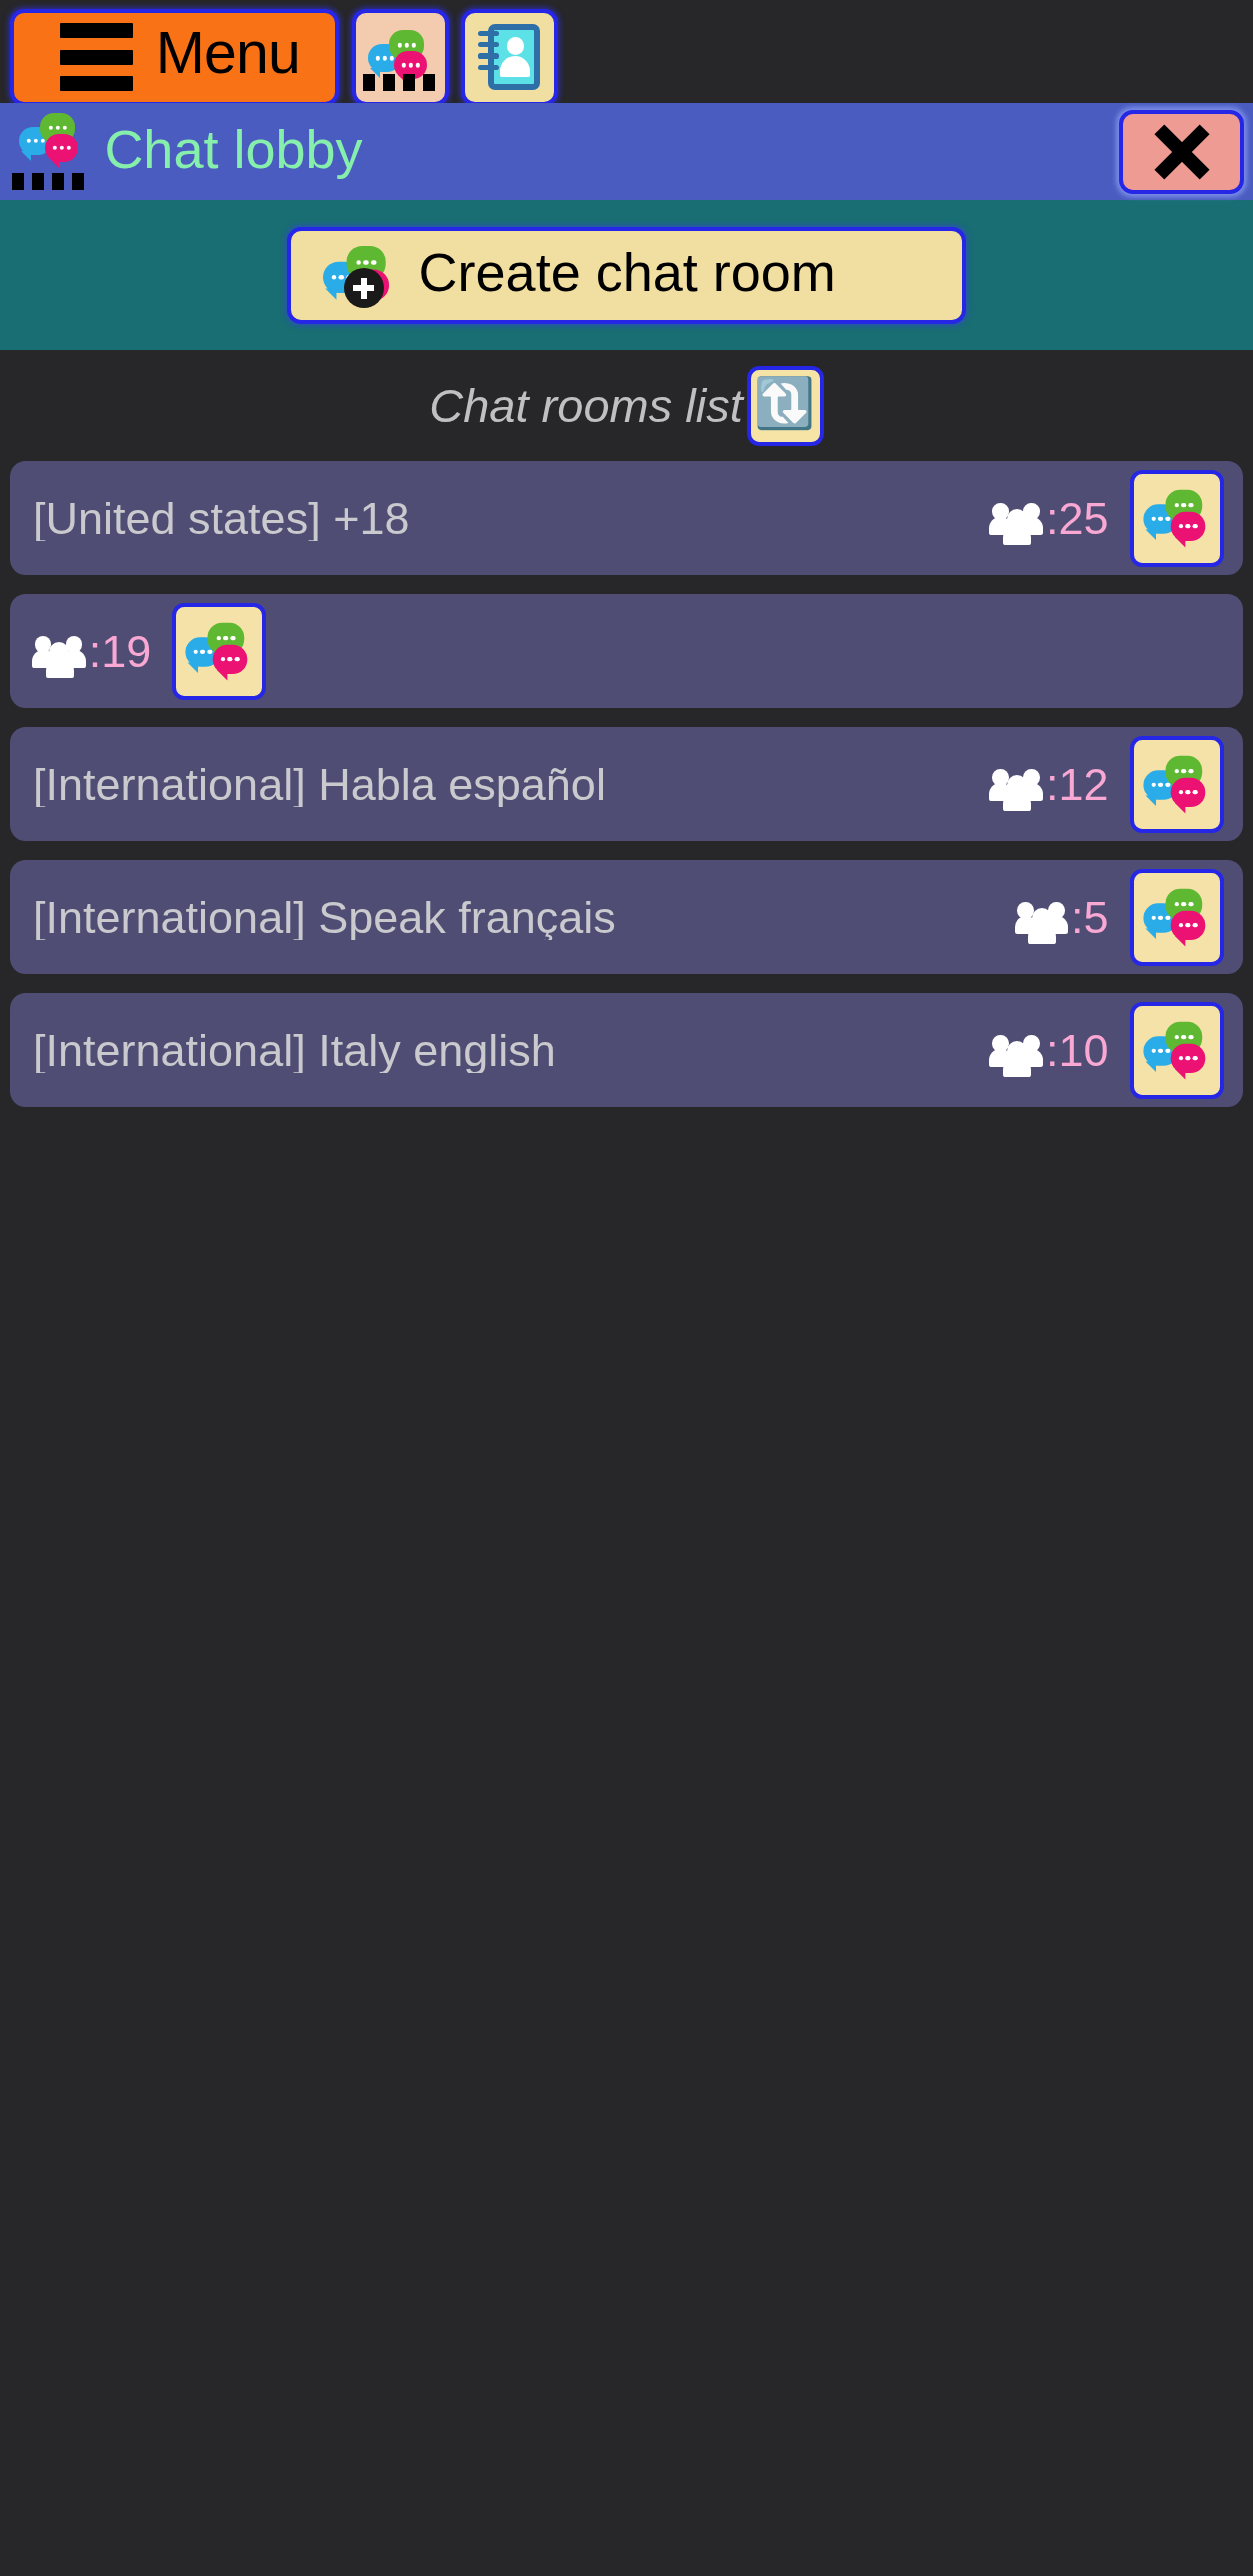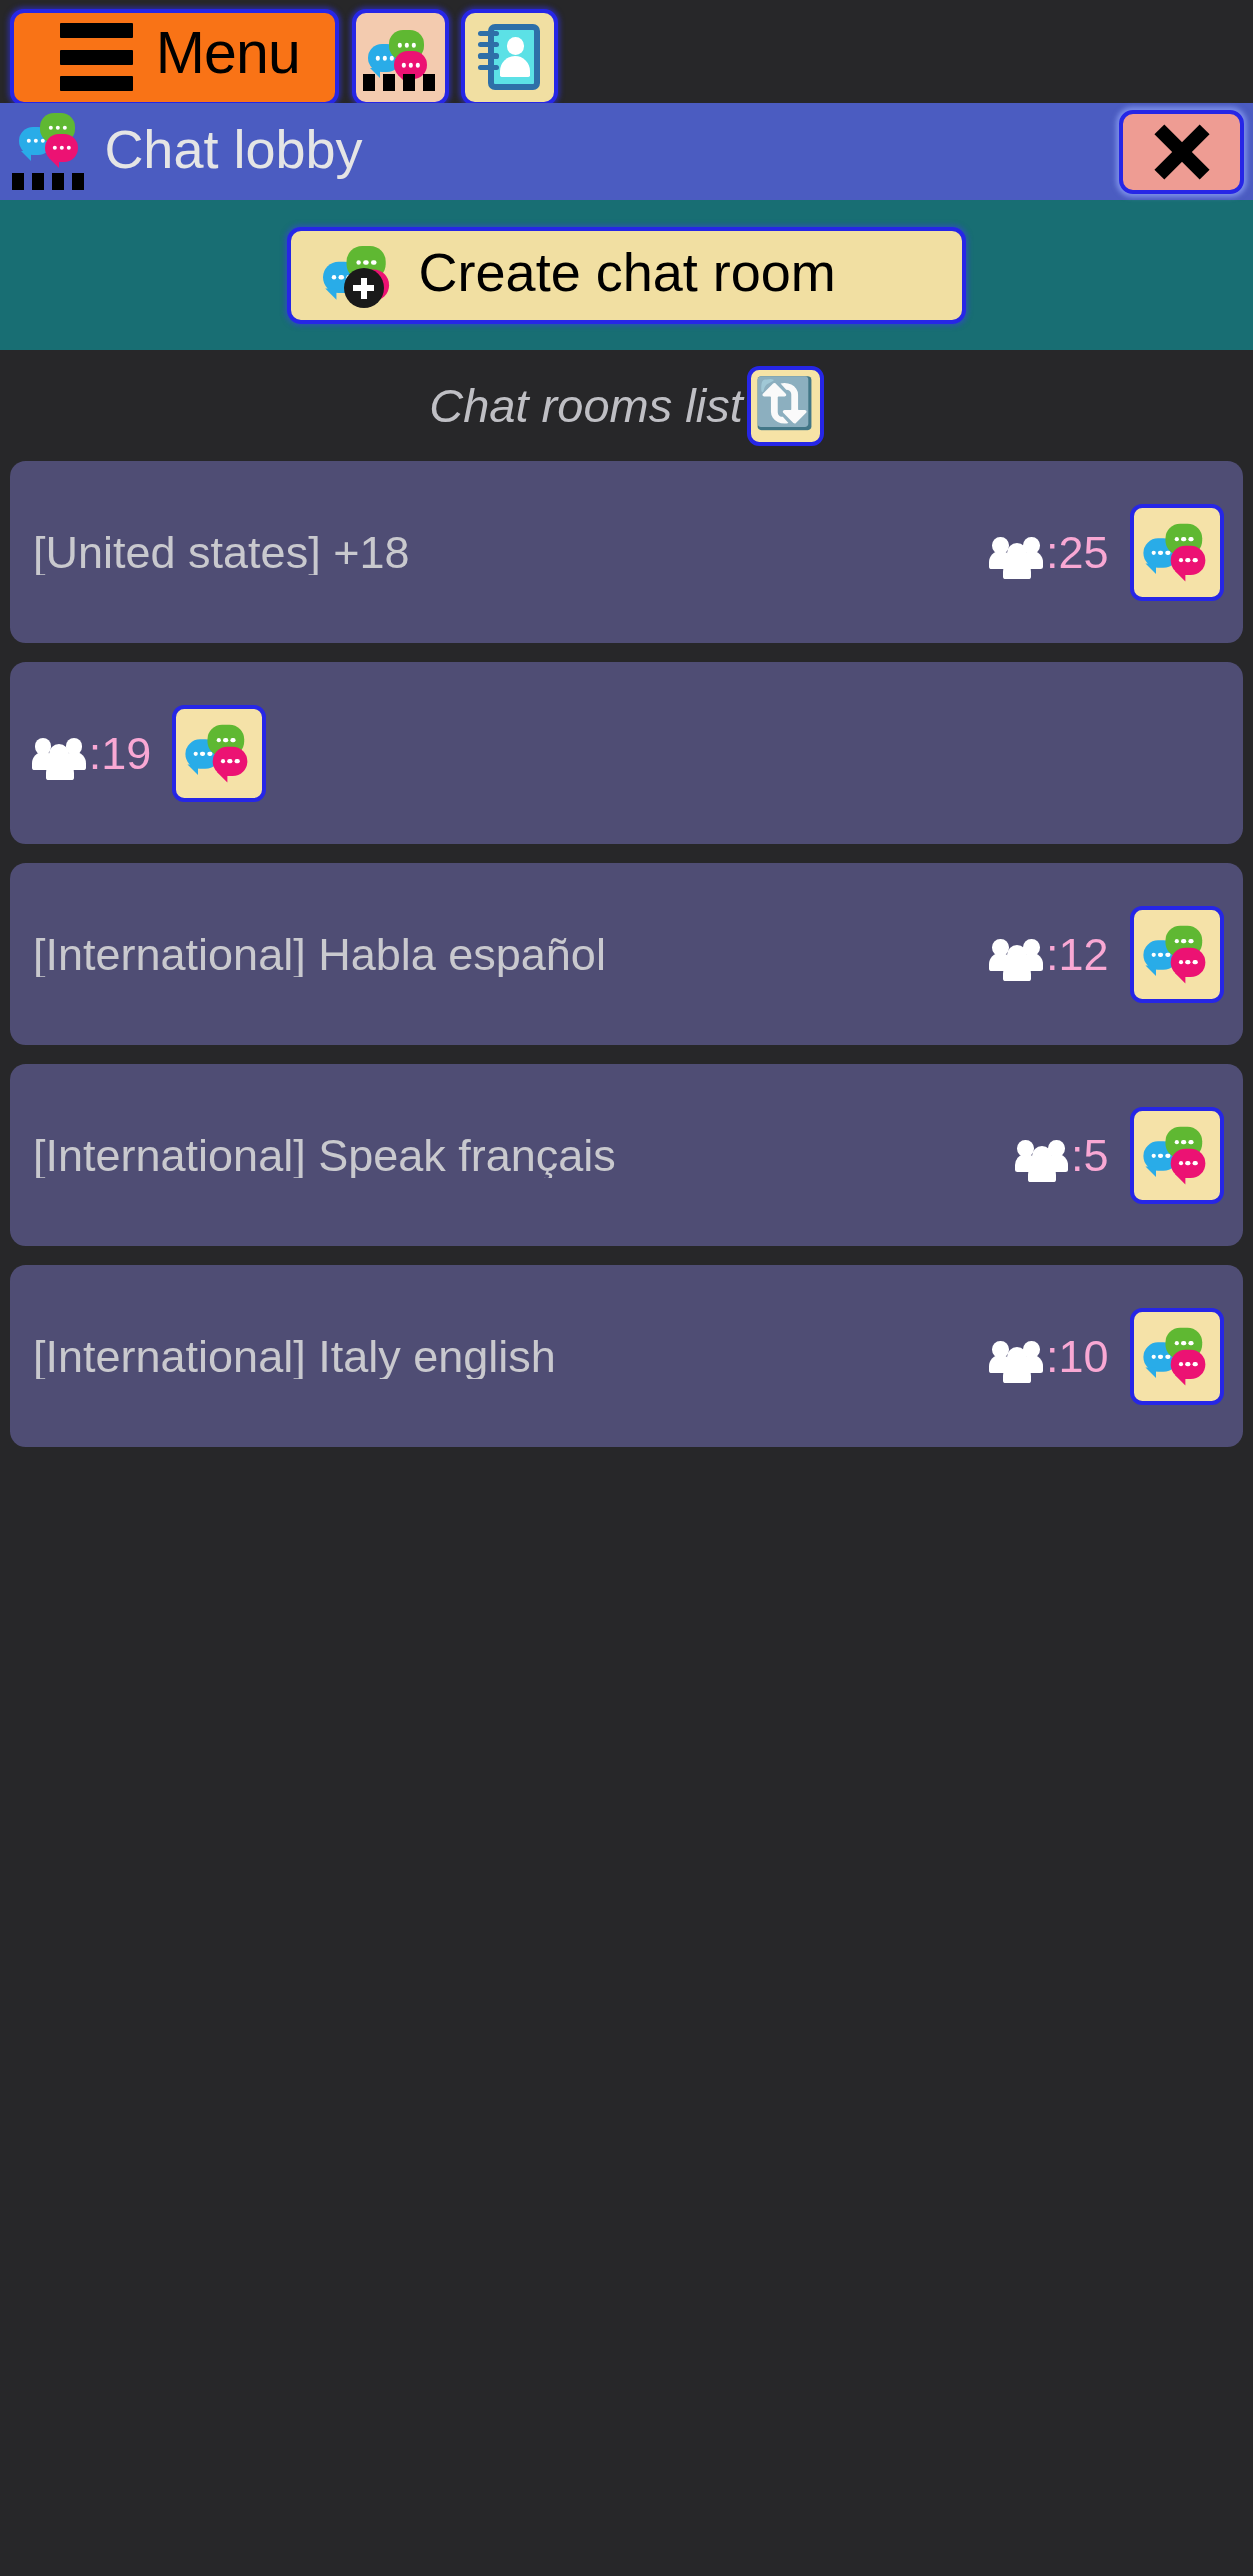--- a/index.html
+++ b/index.html
@@ -184,21 +184,21 @@
   }
   .lobby-icon-wrap {
     position: relative;
     width: 80px;
     height: 84px;
   }
   .lobby-icon-wrap .bubbles { transform: scale(1.0); position:absolute; left:7px; top:3.5px;}
   .lobby-icon-wrap .blocks { bottom: 3.5px; left: 0px; }
   .lobby-title {
     font-size: 54px;
-    color: #e5e5e5;
+    color: #86efac;
     line-height: 1;
     padding-bottom: 5.2px;
     font-weight: 400;
   }
   .close-btn {
     position: absolute;
     right: 8.7px;
     top: 50%;
     transform: translateY(-50%);
     width: 125px;
@@ -307,21 +307,21 @@
   }
 
   
   .rooms {
     padding: 0 10.4px;
     display: flex;
     flex-direction: column;
     gap: 19px;
   }
   .room-row {
-    height: 182px;
+    height: 114px;
     background: #4F4D74;
     border-radius: 15.7px;
     display: flex;
     align-items: center;
     padding: 0 19px 0 22.6px;
     box-sizing: border-box;
   }
   .room-name {
     flex: 1;
     font-size: 45px;

